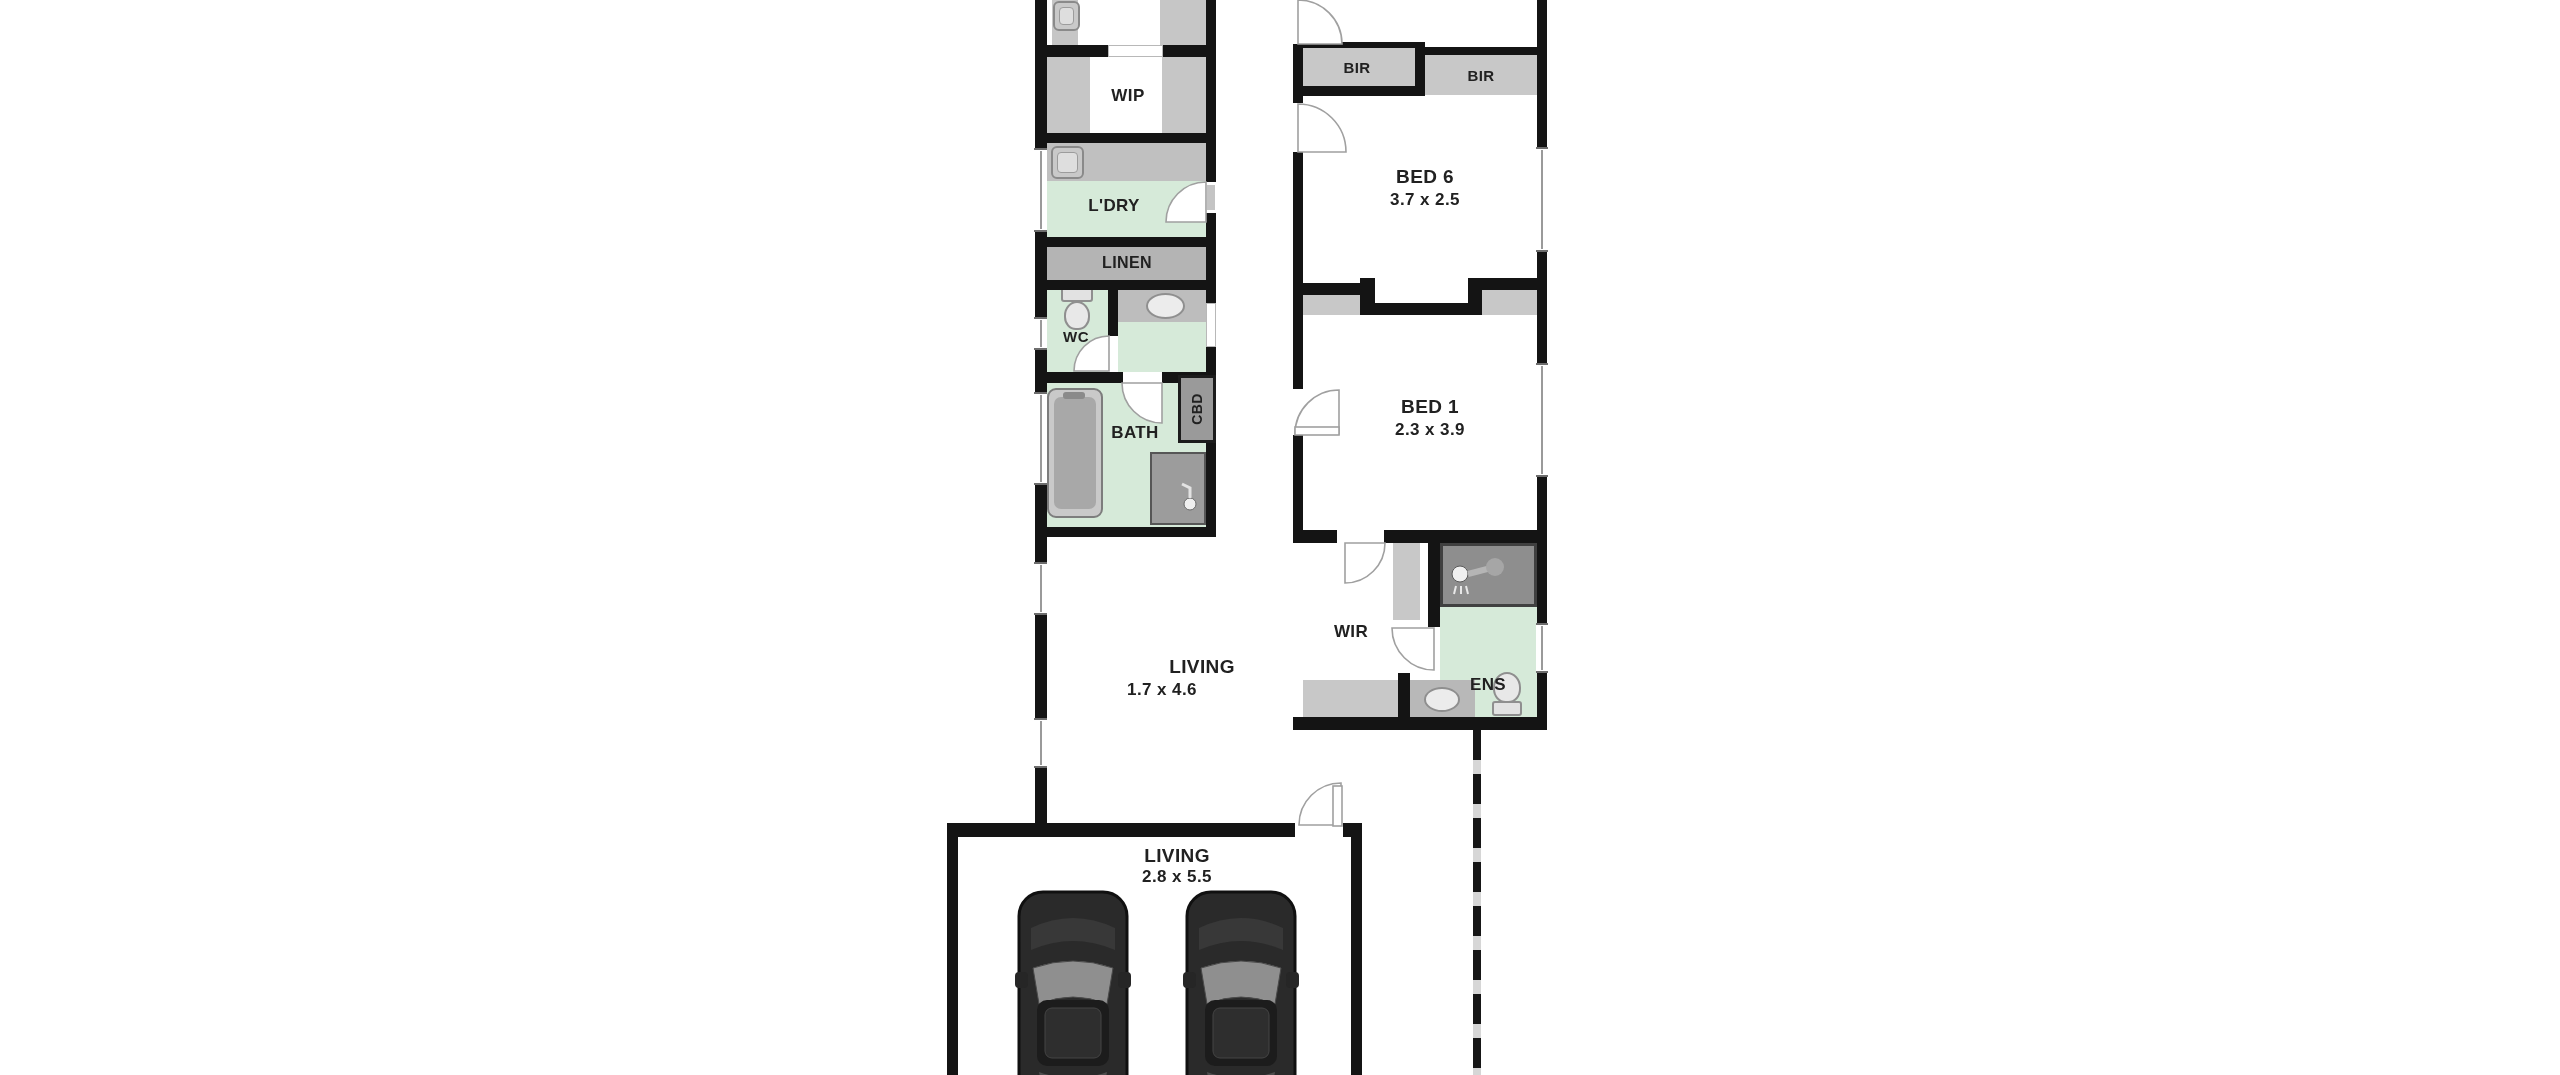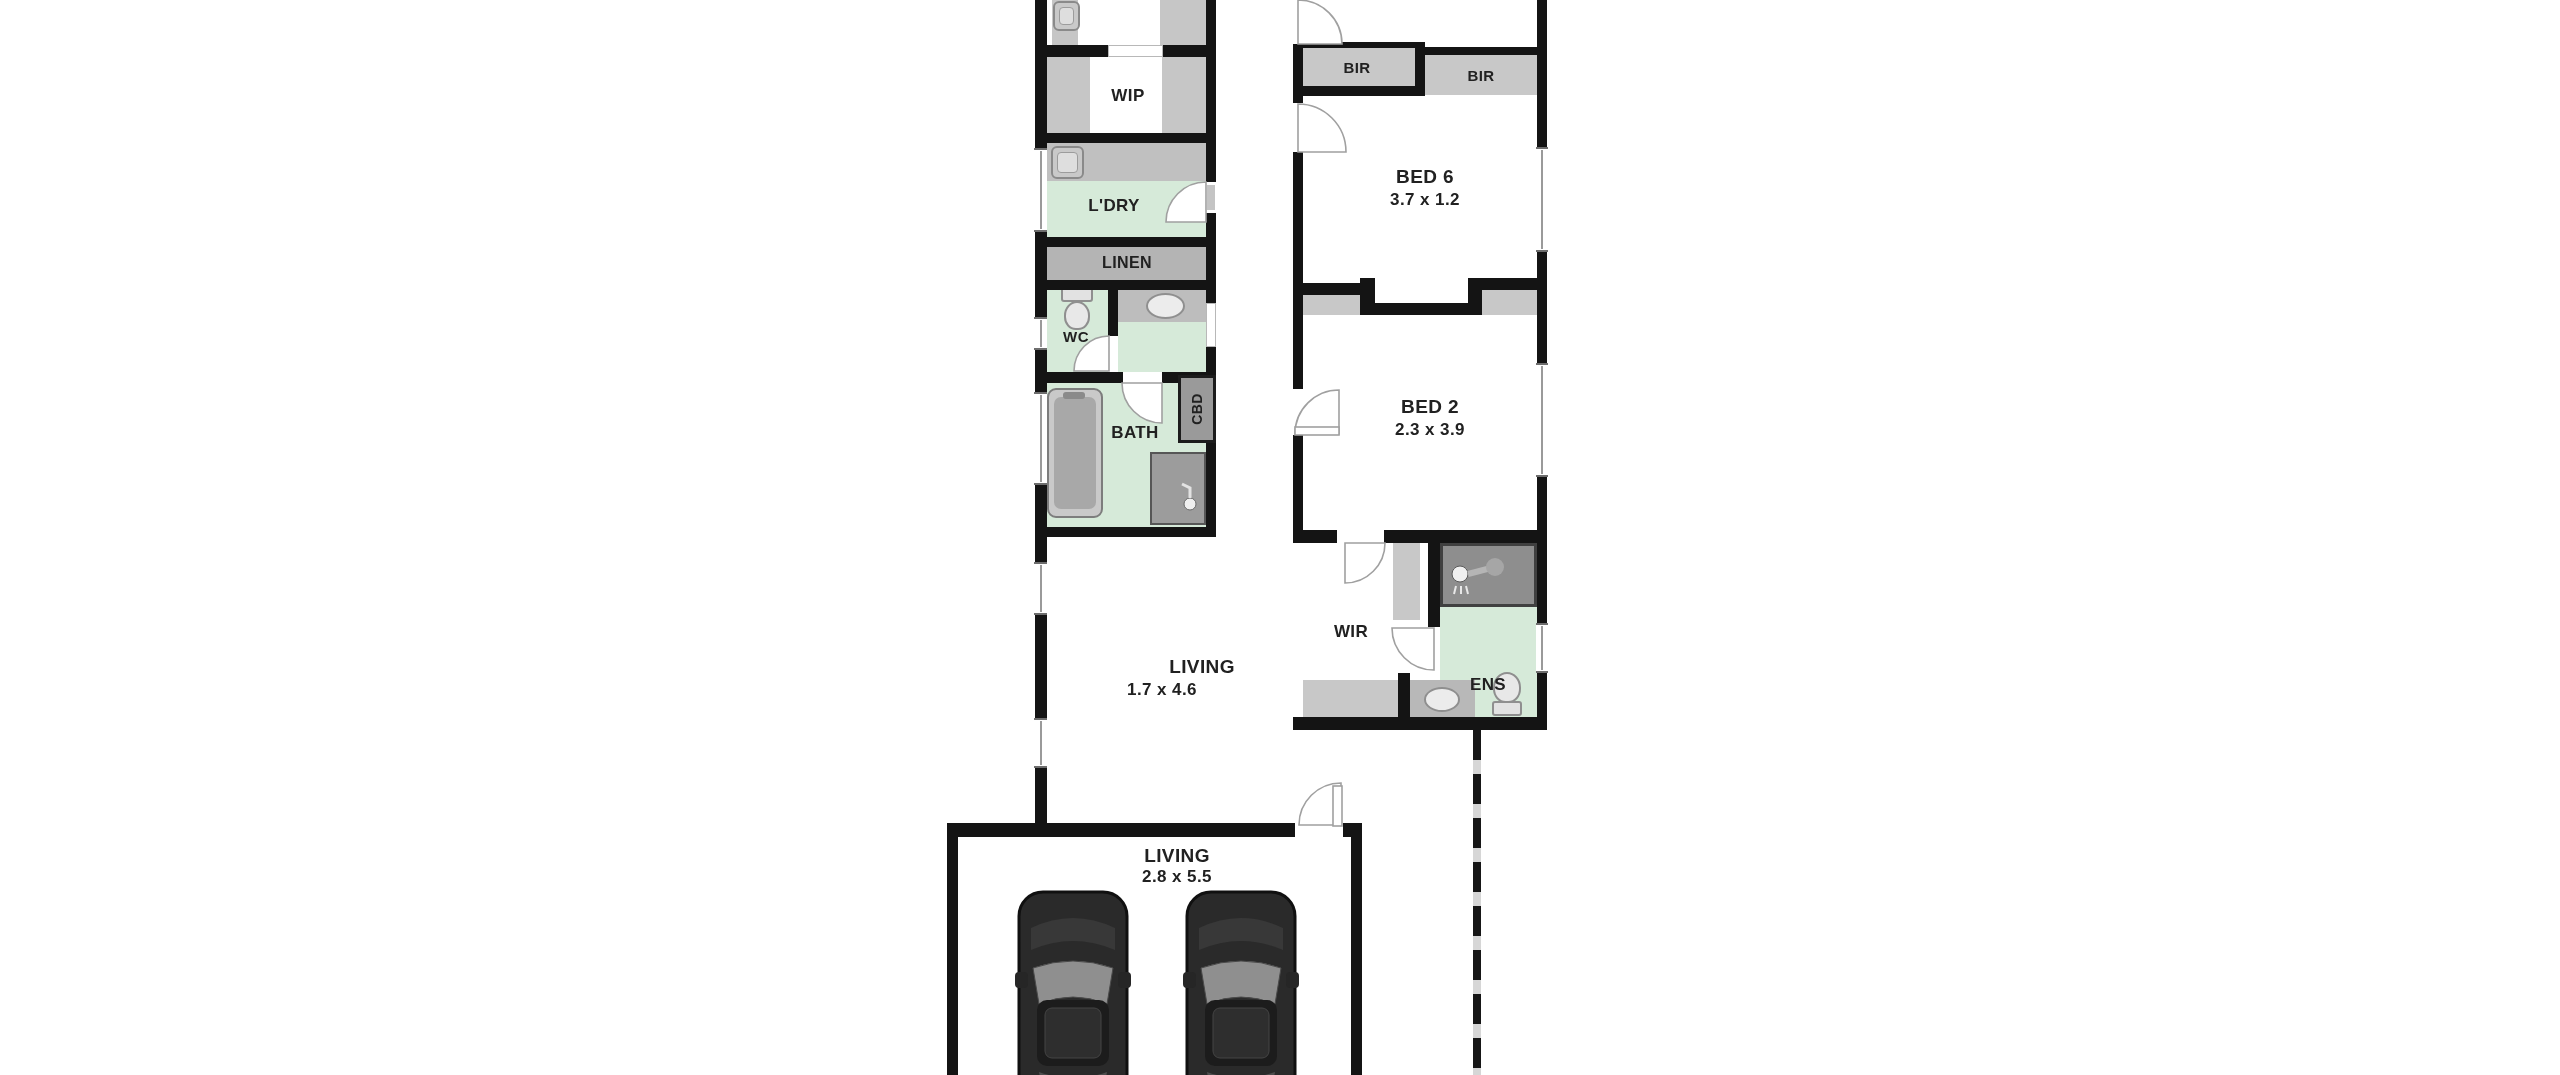--- a/index.html
+++ b/index.html
@@ -218,22 +218,22 @@
 
   <div class="lbl s17" style="left:181px;top:96px;">WIP</div>
   <div class="lbl s17" style="left:167px;top:206px;">L'DRY</div>
   <div class="lbl s16" style="left:180px;top:263px;">LINEN</div>
   <div class="lbl s15" style="left:129px;top:336px;">WC</div>
   <div class="lbl s17" style="left:188px;top:433px;">BATH</div>
   <div class="lbl s14 rot" style="left:250px;top:409px;">CBD</div>
   <div class="lbl s15" style="left:410px;top:67px;">BIR</div>
   <div class="lbl s15" style="left:534px;top:75px;">BIR</div>
   <div class="lbl s19" style="left:478px;top:177px;">BED 6</div>
-  <div class="lbl s17" style="left:478px;top:200px;">3.7 x 1.2</div>
-  <div class="lbl s19" style="left:483px;top:407px;">BED 2</div>
+  <div class="lbl s17" style="left:478px;top:200px;">3.7 x 2.5</div>
+  <div class="lbl s19" style="left:483px;top:407px;">BED 1</div>
   <div class="lbl s17" style="left:483px;top:430px;">2.3 x 3.9</div>
   <div class="lbl s17" style="left:404px;top:632px;">WIR</div>
   <div class="lbl s17" style="left:541px;top:643px;margin-top:42px;">ENS</div>
   <div class="lbl s19" style="left:215px;top:667px;margin-left:40px;">LIVING</div>
   <div class="lbl s17" style="left:215px;top:690px;">1.7 x 4.6</div>
   <div class="lbl s19" style="left:230px;top:856px;">LIVING</div>
   <div class="lbl s17" style="left:230px;top:877px;">2.8 x 5.5</div>
 
 </div>
 

